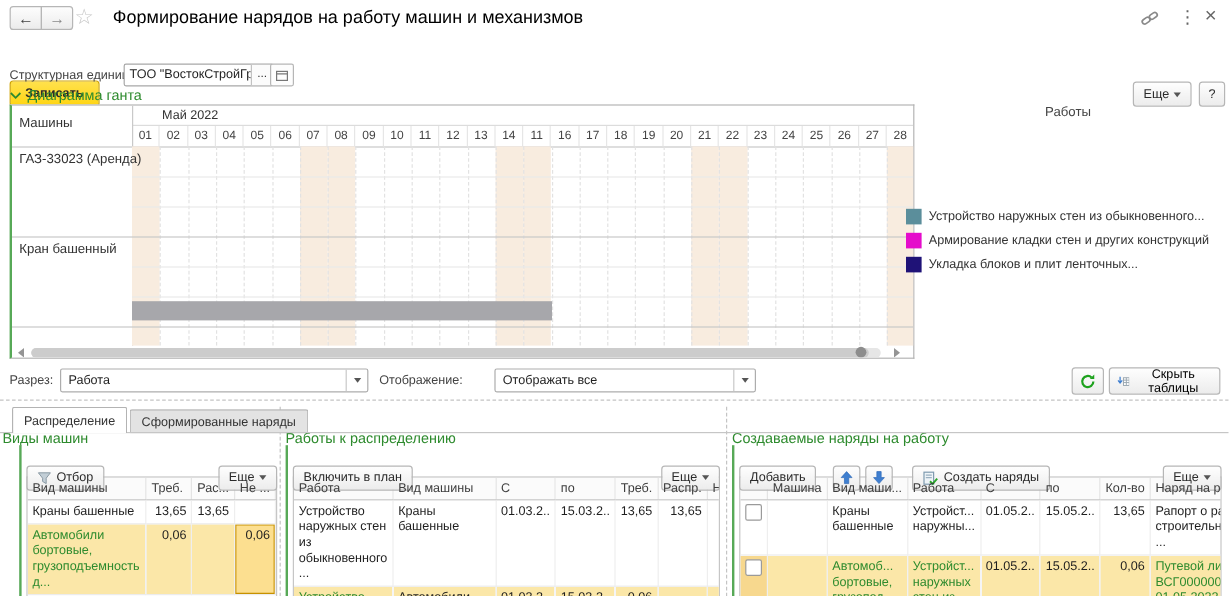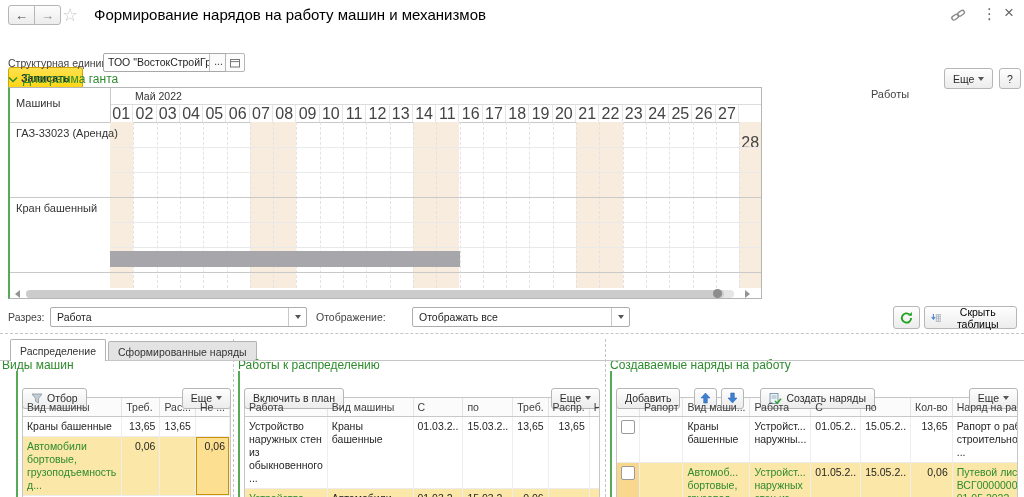--- a/index.html
+++ b/index.html
@@ -33,21 +33,21 @@
   .iconbtn{left:225px;top:53px;width:20px;height:19px;border:1px solid #b6b6b6;border-radius:2px;background:#fdfdfd;
            display:flex;align-items:center;justify-content:center;box-sizing:border-box;}
 
   .section{left:8px;top:72px;display:flex;align-items:center;gap:5px;font-size:12px;color:#2e8b2e;}
 
   
   .gbox{left:8px;top:87px;width:754px;height:212px;border:1px solid #b5b5b5;border-left:2px solid #57a957;
         background:#fff;box-sizing:border-box;overflow:hidden;}
   .gmachhdr{left:6px;top:9px;font-size:11px;color:#333;}
   .gmonth{left:100px;top:0;right:0;height:17px;border-bottom:1px solid #dcdcdc;font-size:10.5px;color:#333;padding:2px 0 0 25px;box-sizing:border-box;}
-  .gday{position:absolute;top:17px;height:17px;font-size:16px;color:#444;text-align:center;line-height:17px;
+  .gday{position:absolute;top:17px;height:17px;font-size:10px;color:#444;text-align:center;line-height:17px;
         border-right:1px solid #e6e6e6;box-sizing:border-box;}
   .ghdrline{left:0;right:0;top:34px;height:1px;background:#c9c9c9;}
   .glabelcol{left:100px;top:0;width:1px;height:200px;background:#c9c9c9;}
   .gweek{position:absolute;top:34px;height:166px;}
   .gvline{position:absolute;top:34px;height:166px;width:0;border-left:1px dashed #e2e2e2;}
   .ghline{position:absolute;right:0;height:1px;}
   .ghline.light{background:#e9e9e9;}
   .ghline.dark{background:#c9c9c9;left:0;}
   .gmach{position:absolute;left:6px;font-size:11px;color:#333;white-space:nowrap;}
   .gbar{position:absolute;height:16px;}
@@ -185,21 +185,21 @@
       <div class="gday" style="left: 496.1px; width: 23.3px;">18</div>
       <div class="gday" style="left: 519.4px; width: 23.3px;">19</div>
       <div class="gday" style="left: 542.7px; width: 23.3px;">20</div>
       <div class="gday" style="left: 566px; width: 23.3px;">21</div>
       <div class="gday" style="left: 589.3px; width: 23.3px;">22</div>
       <div class="gday" style="left: 612.6px; width: 23.3px;">23</div>
       <div class="gday" style="left: 635.9px; width: 23.3px;">24</div>
       <div class="gday" style="left: 659.2px; width: 23.3px;">25</div>
       <div class="gday" style="left: 682.5px; width: 23.3px;">26</div>
       <div class="gday" style="left: 705.8px; width: 23.3px;">27</div>
-      <div class="gday" style="left: 729.1px; width: 23.3px; margin-top: 29px;">28</div>
+      <div class="gday" style="left: 729.1px; width: 23.3px;">28</div>
       <div class="gvline" style="left: 123.3px;"></div>
       <div class="gvline" style="left: 146.6px;"></div>
       <div class="gvline" style="left: 169.9px;"></div>
       <div class="gvline" style="left: 193.2px;"></div>
       <div class="gvline" style="left: 216.5px;"></div>
       <div class="gvline" style="left: 239.8px;"></div>
       <div class="gvline" style="left: 263.1px;"></div>
       <div class="gvline" style="left: 286.4px;"></div>
       <div class="gvline" style="left: 309.7px;"></div>
       <div class="gvline" style="left: 333px;"></div>
@@ -225,20 +225,34 @@
       <div class="ghline light" style="top: 84px; left: 100px;"></div>
       <div class="ghline dark" style="top: 109px;"></div>
       <div class="gmach" style="top: 114px;">Кран башенный</div>
       <div class="ghline light" style="top: 134px; left: 100px;"></div>
       <div class="ghline light" style="top: 159px; left: 100px;"></div>
       <div class="ghline dark" style="top: 184px;"></div>
       <div class="gbar" style="left: 100px; width: 349.5px; top: 163px; background: rgb(167, 167, 171);"></div>
     </div>
 
   <div class="abs legendtitle">Работы</div>
+  <div class="abs legenditems" id="legend">
+      <div class="litem">
+        <span class="lsw" style="background: rgb(91, 142, 155);"></span>
+        <span class="llbl">Устройство наружных стен из обыкновенного...</span>
+      </div>
+      <div class="litem">
+        <span class="lsw" style="background: rgb(229, 12, 203);"></span>
+        <span class="llbl">Армирование кладки стен и других конструкций</span>
+      </div>
+      <div class="litem">
+        <span class="lsw" style="background: rgb(31, 18, 119);"></span>
+        <span class="llbl">Укладка блоков и плит ленточных...</span>
+      </div>
+    </div>
 
   <span class="abs ctl-label" style="left:8px;">Разрез:</span>
   <div class="combo" style="left:50px;width:257px;">
     <span class="val">Работа</span>
     <span class="dd">
         <span class="caret"></span>
       </span>
   </div>
   <span class="abs ctl-label" style="left:316px;">Отображение:</span>
   <div class="combo" style="left:412px;width:218px;">
@@ -393,21 +407,21 @@
       <button class="btn">
         <span>Еще</span>
           <span class="caret"></span>
       </button>
     </div>
     <div class="grid" id="grid-orders" style="width:400px;">
         <table>
           <thead>
             <tr>
               <th style="width: 24px;"></th>
-              <th style="width: 62px;">Рапорт</th>
+              <th style="width: 62px;">Машина</th>
               <th style="width: 52px;">Вид маши...</th>
               <th style="width: 50px;">Работа</th>
               <th style="width: 38px;">С</th>
               <th style="width: 38px;">по</th>
               <th style="width: 42px;">Кол-во</th>
               <th style="width: 94px;">Наряд на работу</th>
             </tr>
           </thead>
           <tbody>
             <tr>

